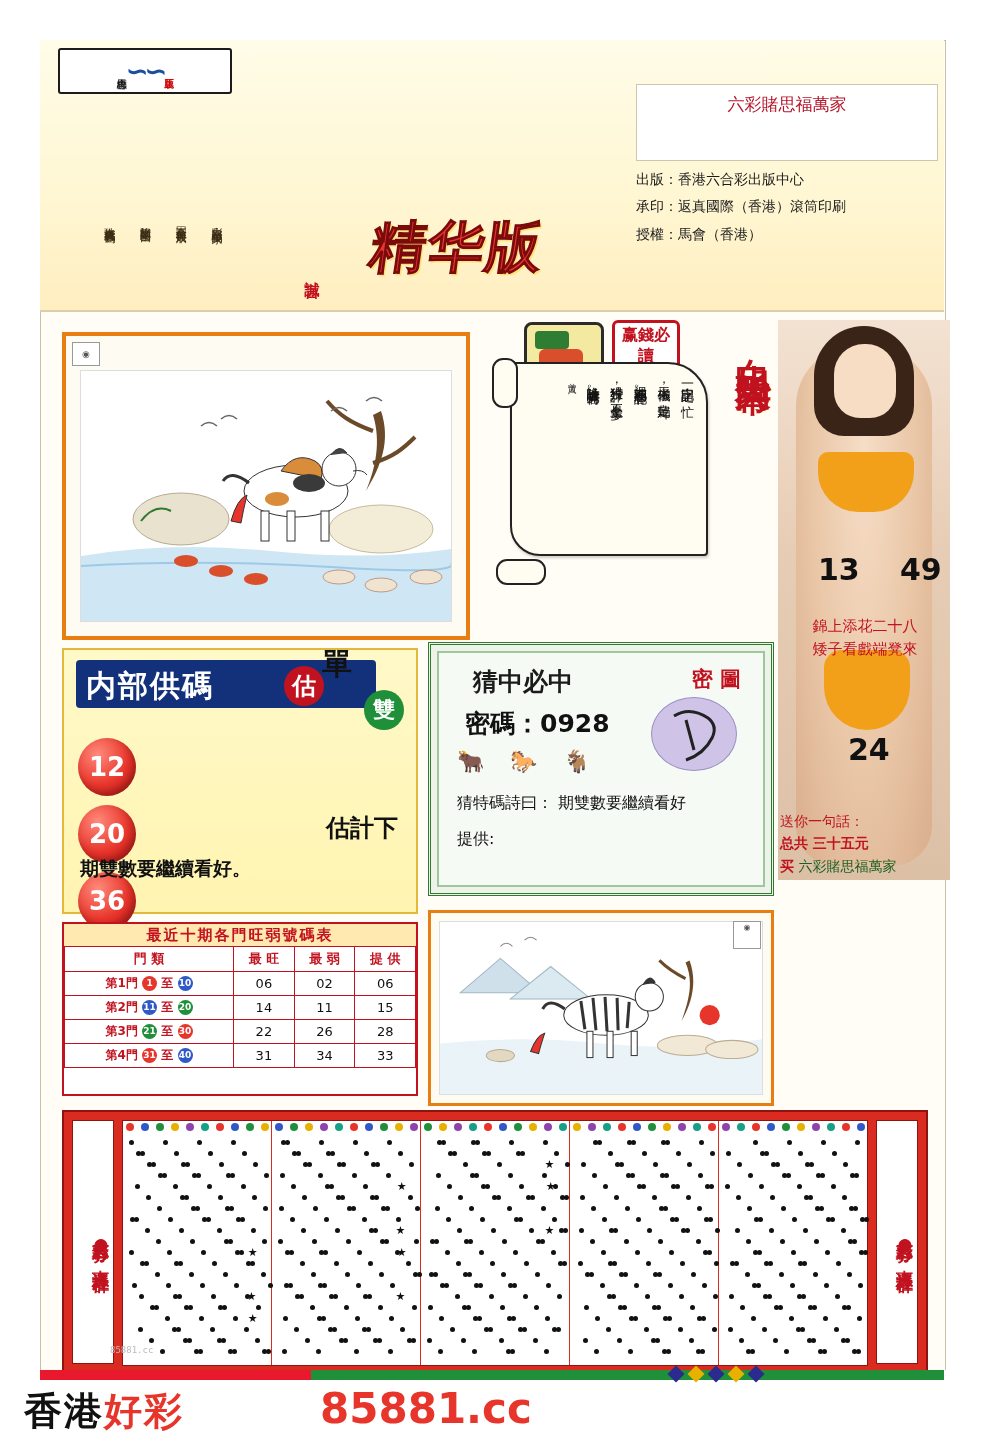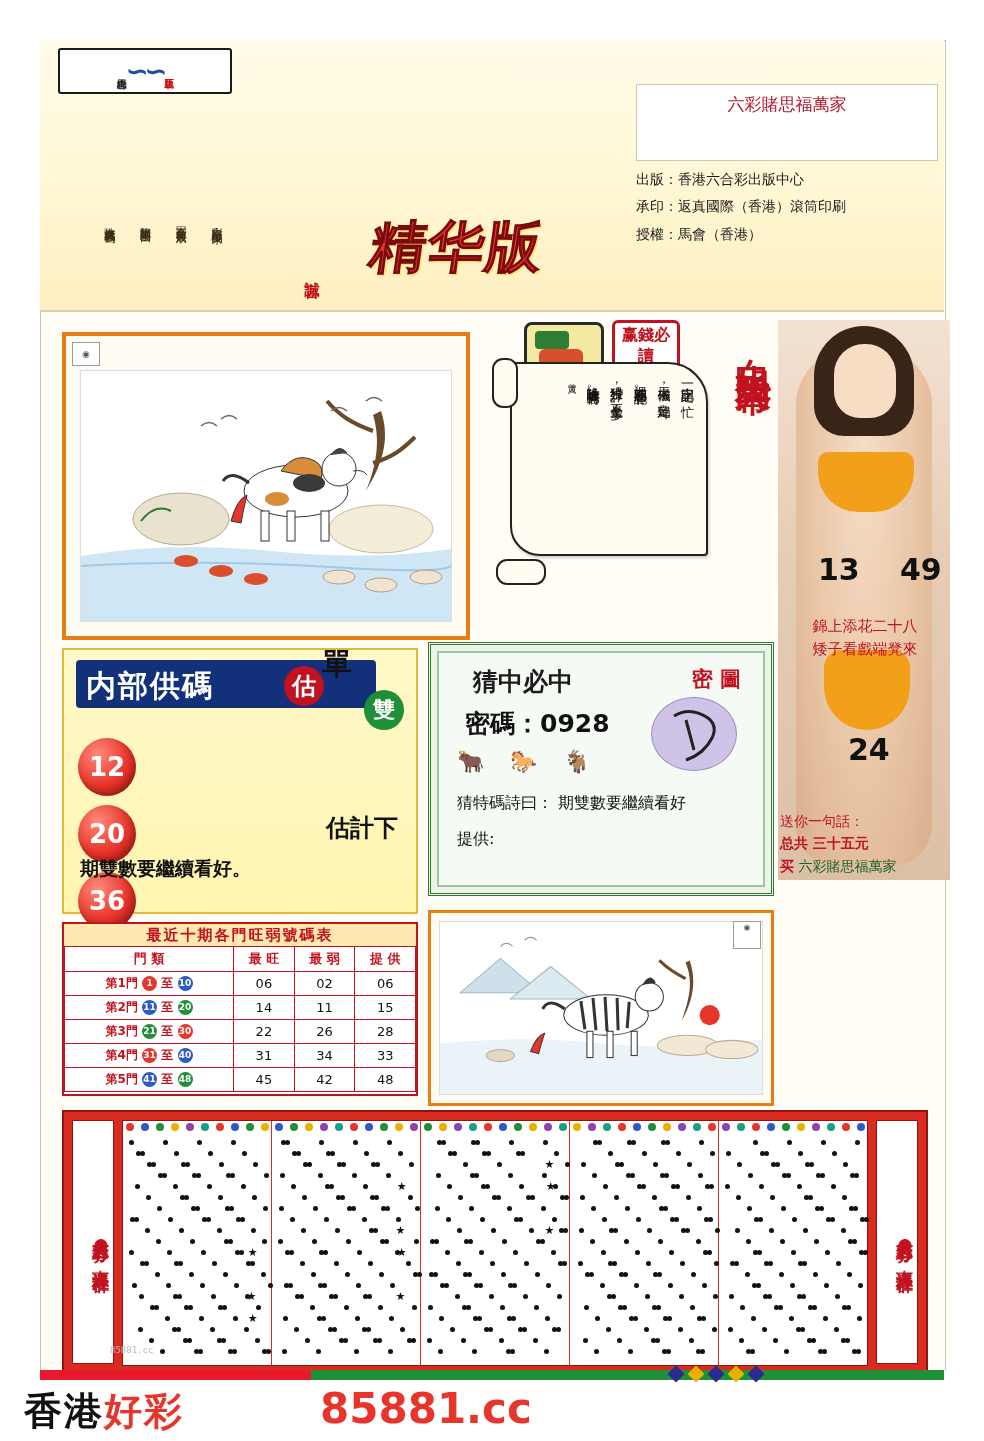--- a/index.html
+++ b/index.html
@@ -537,29 +537,20 @@
           </tr>
           <tr>
             <td class="first"><span>第4門</span>
               <span class="pill red">31</span>
               <span>至</span>
               <span class="pill blue">40</span></td>
             <td>31</td>
             <td>34</td>
             <td>33</td>
           </tr>
-          <tr>
-            <td class="first"><span>第5門</span>
-              <span class="pill blue">41</span>
-              <span>至</span>
-              <span class="pill green">48</span></td>
-            <td>45</td>
-            <td>42</td>
-            <td>48</td>
-          </tr>
         </tbody>
       </table>
     </div>
 
     <div class="panel pic2">
       <div class="inner">
         <svg width="100%" height="100%" viewBox="0 0 320 170" preserveAspectRatio="none">
           <rect width="320" height="170" fill="#ffffff"></rect>
           <path d="M0 120 Q80 112 160 120 T320 116 L320 170 L0 170 Z" fill="#e9f3f8"></path>
           <path d="M20 70 L60 36 L100 70 Z" fill="#cfe0ea" stroke="#9fb8c8"></path>

